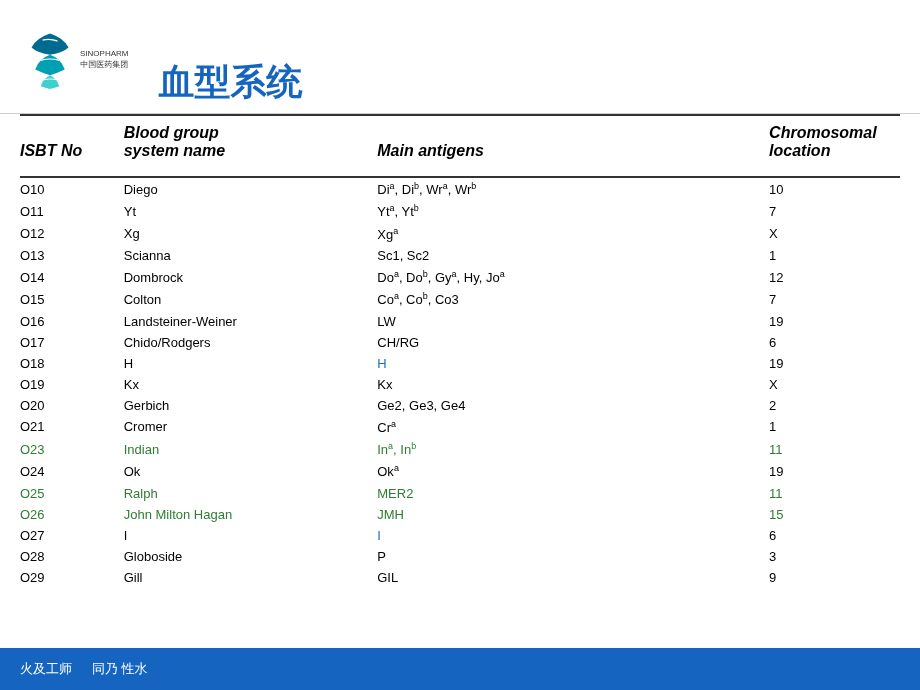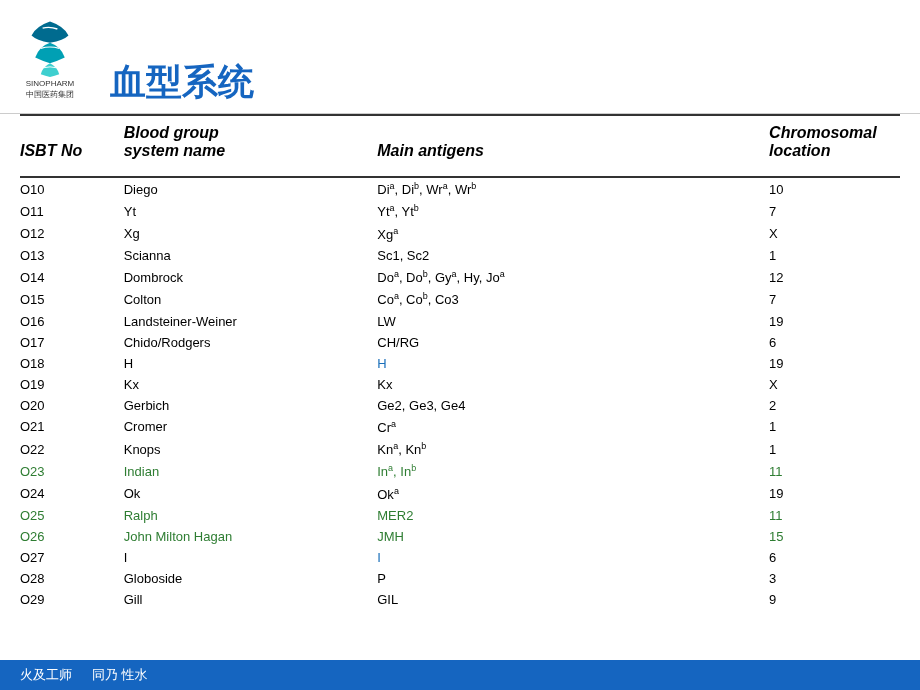--- a/index.html
+++ b/index.html
@@ -21,21 +21,21 @@
     
     .header {
       display: flex;
       align-items: center;
       padding: 10px 20px 6px 20px;
       background: #fff;
       border-bottom: 1px solid #ccc;
     }
     .logo-area {
       display: flex;
-      flex-direction: column;
+      flex-direction: row;
       align-items: center;
       margin-right: 20px;
     }
     .logo-icon {
       width: 60px;
       height: 60px;
     }
     .logo-text {
       font-size: 8px;
       color: #333;
@@ -89,21 +89,21 @@
 
     .green-text { color: #2e7d32; }
     .blue-link { color: #1a6fba; }
 
     sup { font-size: 9px; }
 
     
     .footer-bar {
       background: #1565c0;
       color: #fff;
-      padding: 6px 20px;
+      padding: 12px 20px;
       font-size: 13px;
       display: flex;
       align-items: center;
       gap: 20px;
     }
   </style>
 </head>
 <body>
 
 <div class="page-container">
@@ -210,26 +210,20 @@
             <td class="col-antigens">Ge2, Ge3, Ge4</td>
             <td class="col-chr">2</td>
           </tr>
           <tr>
             <td class="col-isbt">O21</td>
             <td class="col-name">Cromer</td>
             <td class="col-antigens">Cr<sup>a</sup></td>
             <td class="col-chr">1</td>
           </tr>
           <tr>
-            <td class="col-isbt">O22</td>
-            <td class="col-name">Knops</td>
-            <td class="col-antigens">Kn<sup>a</sup>, Kn<sup>b</sup></td>
-            <td class="col-chr">1</td>
-          </tr>
-          <tr>
             <td class="col-isbt green-text">O23</td>
             <td class="col-name green-text">Indian</td>
             <td class="col-antigens green-text">In<sup>a</sup>, In<sup>b</sup></td>
             <td class="col-chr green-text">11</td>
           </tr>
           <tr>
             <td class="col-isbt">O24</td>
             <td class="col-name">Ok</td>
             <td class="col-antigens">Ok<sup>a</sup></td>
             <td class="col-chr">19</td>

